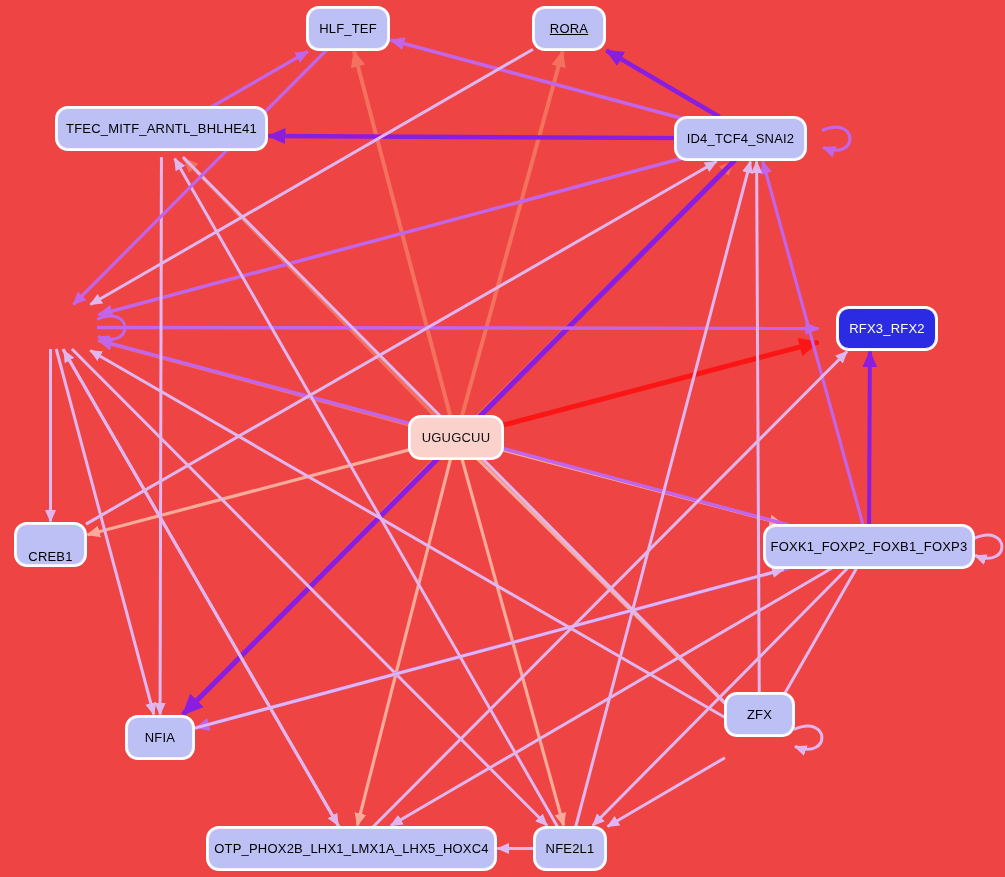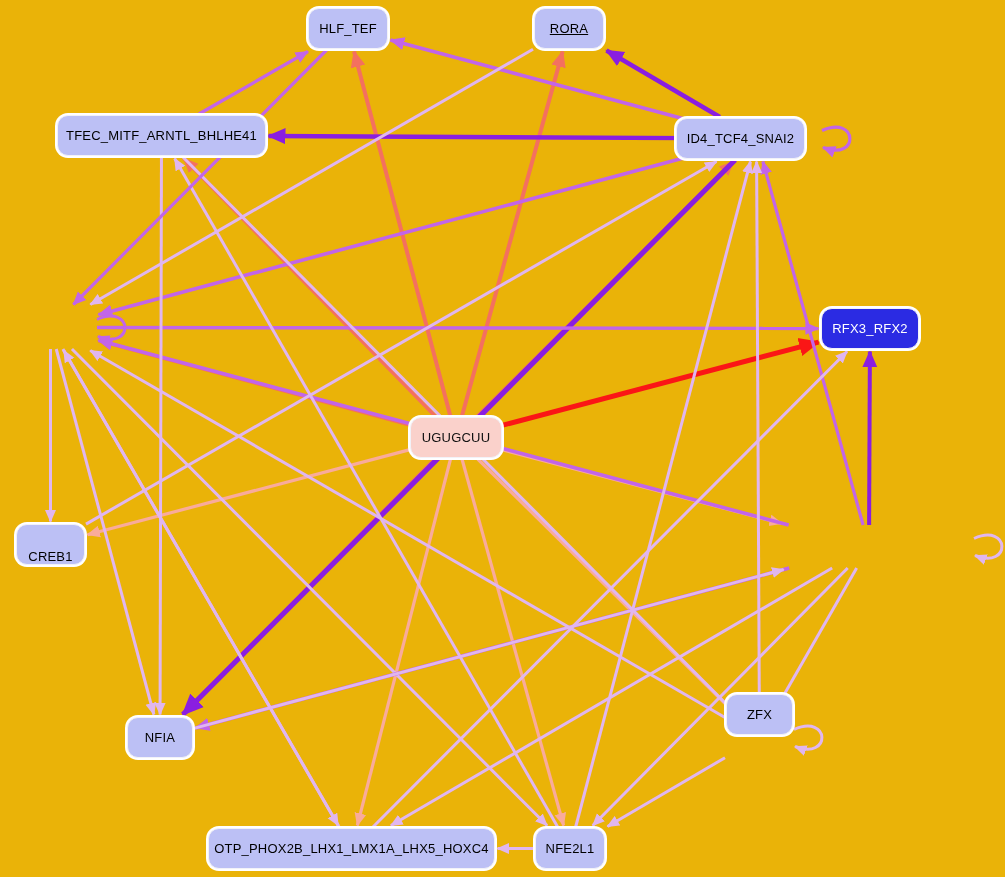--- a/index.html
+++ b/index.html
@@ -5,21 +5,21 @@
 <style>
   html, body {
     margin: 0;
     padding: 0;
     background: #ffffff;
   }
   #canvas-wrap {
     position: relative;
     width: 1005px;
     height: 877px;
-    background: #eab308;
+    background: #ef4444;
     overflow: hidden;
     font-family: "Liberation Sans", sans-serif;
   }
   #edge-layer {
     position: absolute;
     left: 0; top: 0;
     width: 1005px;
     height: 877px;
   }
   #node-layer {
@@ -130,34 +130,37 @@
       <path d="M 326.6078595317726 50 L 73.38461538461539 304.5" fill="none" stroke="#c265e8" stroke-width="3.2" stroke-linecap="butt" marker-end="url(#ah-edge_purple_mid)"></path>
       <path d="M 194 728.3406205923836 L 783.6230366492147 569.5" fill="none" stroke="#e0b6ef" stroke-width="3" stroke-linecap="butt" marker-end="url(#ah-edge_purple_light)"></path>
     </svg>
   <div id="node-layer">
       <div class="node tf" style="left: 308px; top: 8px; width: 80px; height: 41px;">
         <span>HLF_TEF</span>
       </div>
       <div class="node tf" style="left: 534px; top: 8px; width: 70px; height: 41px; text-decoration: underline;">
         <span>RORA</span>
       </div>
-      <div class="node tf" style="left: 57px; top: 115px; width: 209px; height: 41px;">
+      <div class="node tf" style="left: 57px; top: 108px; width: 209px; height: 41px;">
         <span>TFEC_MITF_ARNTL_BHLHE41</span>
       </div>
       <div class="node tf" style="left: 676px; top: 118px; width: 129px; height: 41px;">
         <span>ID4_TCF4_SNAI2</span>
       </div>
-      <div class="node highlight-blue" style="left: 821px; top: 308px; width: 98px; height: 41px;">
+      <div class="node highlight-blue" style="left: 838px; top: 308px; width: 98px; height: 41px;">
         <span>RFX3_RFX2</span>
       </div>
       <div class="node motif" style="left: 410px; top: 417px; width: 92px; height: 41px;">
         <span>UGUGCUU</span>
       </div>
       <div class="node tf" style="left: 16px; top: 524px; width: 69px; height: 41px; align-items: flex-end;">
         <span>CREB1</span>
+      </div>
+      <div class="node tf" style="left: 765px; top: 526px; width: 208px; height: 41px;">
+        <span>FOXK1_FOXP2_FOXB1_FOXP3</span>
       </div>
       <div class="node tf" style="left: 127px; top: 717px; width: 66px; height: 41px;">
         <span>NFIA</span>
       </div>
       <div class="node tf" style="left: 726px; top: 694px; width: 67px; height: 41px;">
         <span>ZFX</span>
       </div>
       <div class="node tf" style="left: 208px; top: 828px; width: 287px; height: 41px;">
         <span>OTP_PHOX2B_LHX1_LMX1A_LHX5_HOXC4</span>
       </div>

